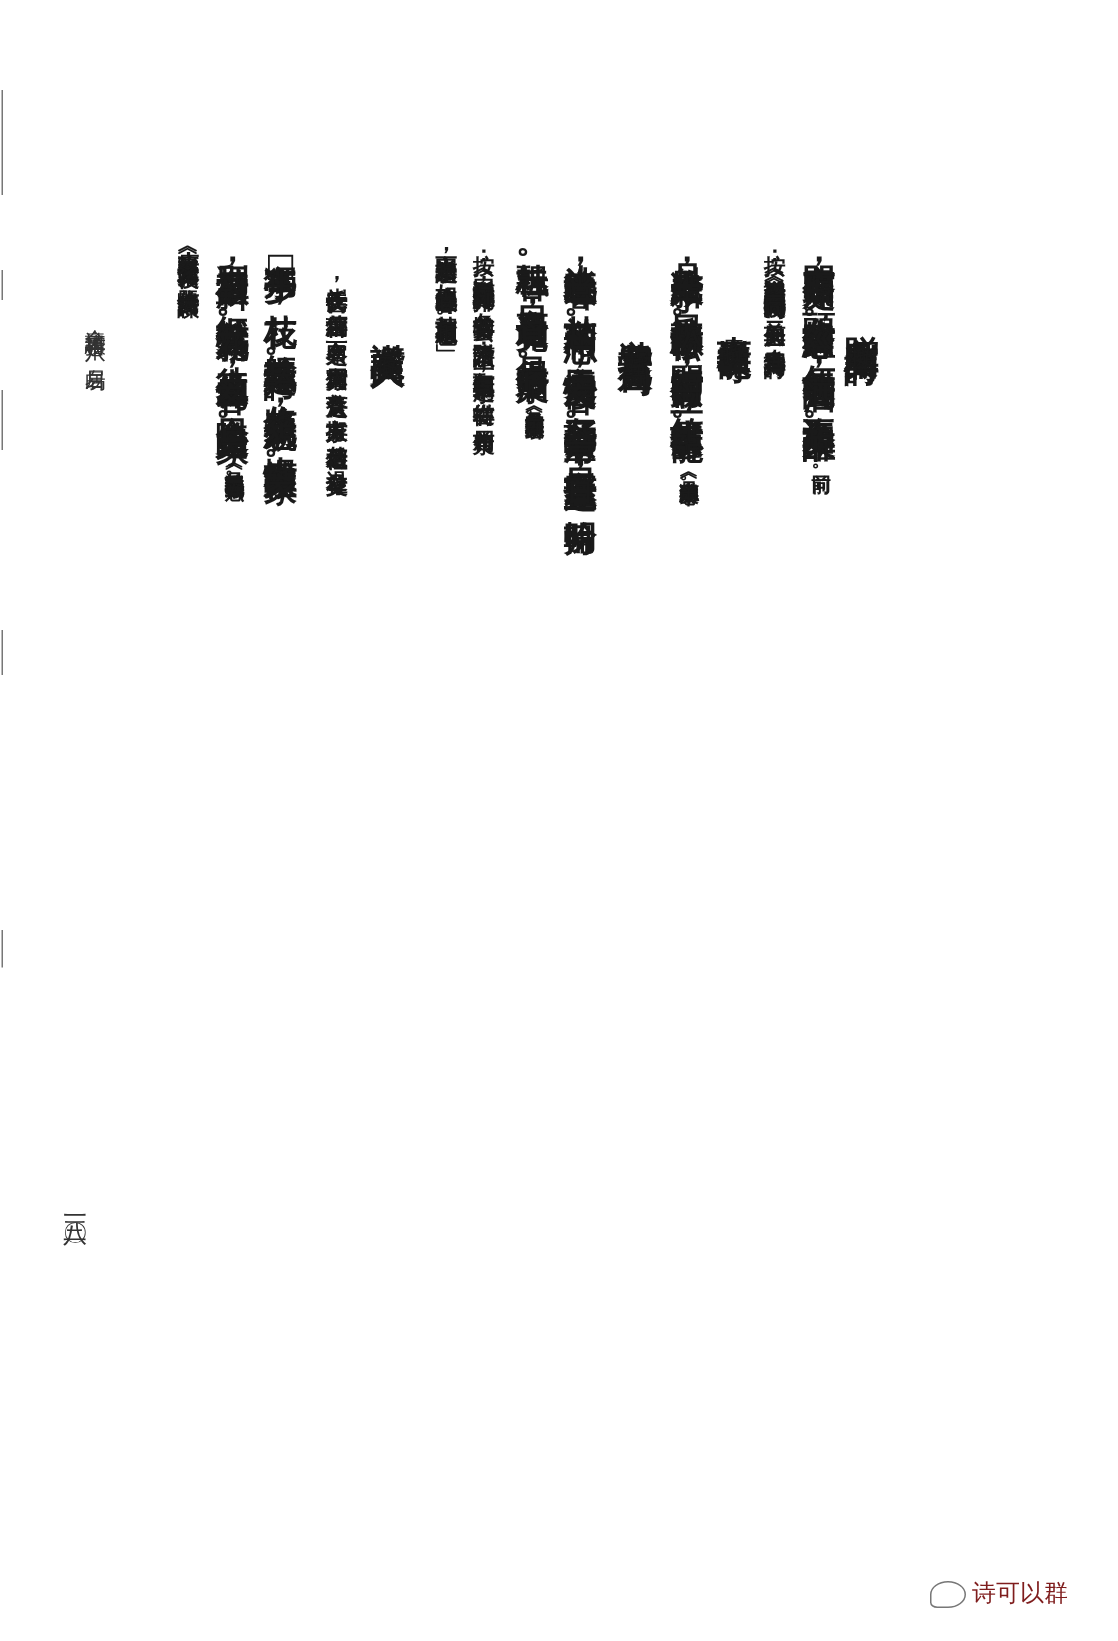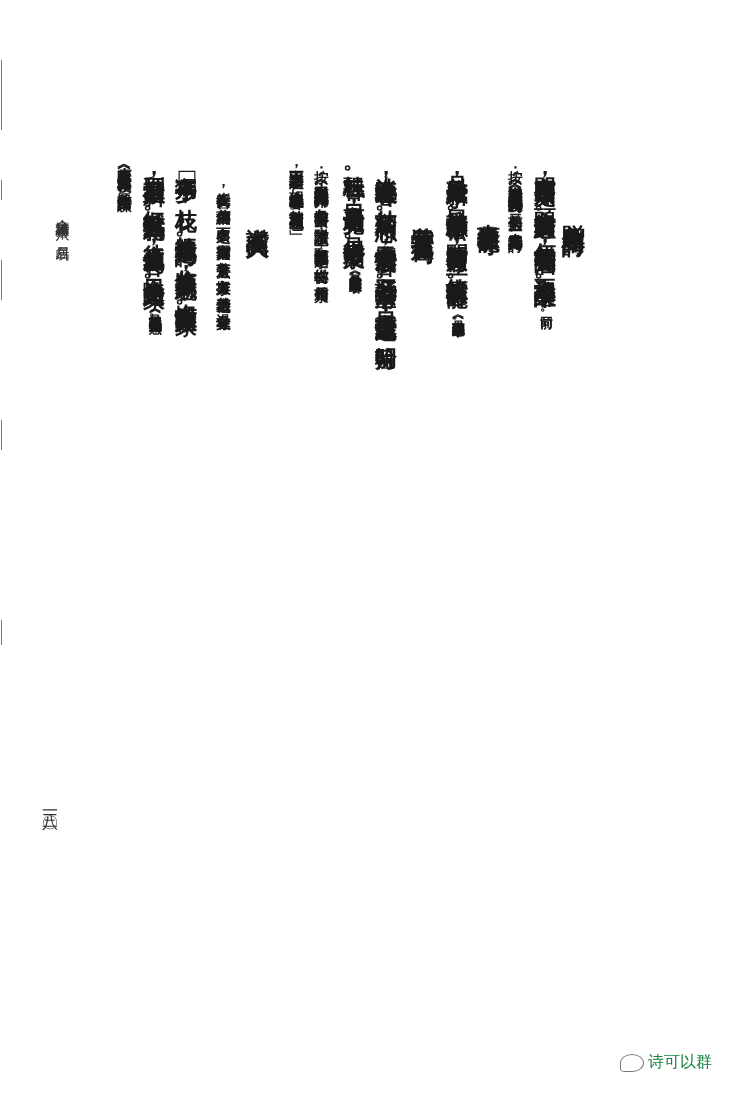--- a/index.html
+++ b/index.html
@@ -9,21 +9,21 @@
   .poem { font-size:22px; letter-spacing:1.5px; font-weight:bold; }
   .title { font-size:23px; letter-spacing:2px; font-weight:bold; }
   .note { font-size:14.5px; letter-spacing:0.6px; font-weight:bold; }
   .small { font-size:13px; letter-spacing:0.5px; font-weight:bold; }
   .sub { font-size:14px; font-weight:bold; }
   .header { font-size:14px; letter-spacing:1px; color:#333; }
   .pageno { font-size:16px; color:#333; }
   .edge { position:absolute; left:0; top:0; width:3px; height:1094px; }
   .edge span { position:absolute; left:1px; width:1px; background:#777; }
   .wm { position:absolute; left:620px; top:1052px; display:flex; align-items:center; gap:4px;
-        font-family:"DejaVu Sans", sans-serif; font-size:16px; color:#15803d; }
+        font-family:"DejaVu Sans", sans-serif; font-size:16px; color:#7f1d1d; }
   .wm .ico { width:22px; height:16px; border:1.5px solid #777; border-radius:50% 50% 50% 20%; position:relative; }
 </style>
 </head>
 <body>
 
 <div class="edge">
   <span style="top:60px;height:70px;"></span>
   <span style="top:180px;height:20px;"></span>
   <span style="top:260px;height:40px;"></span>
   <span style="top:420px;height:30px;"></span>

